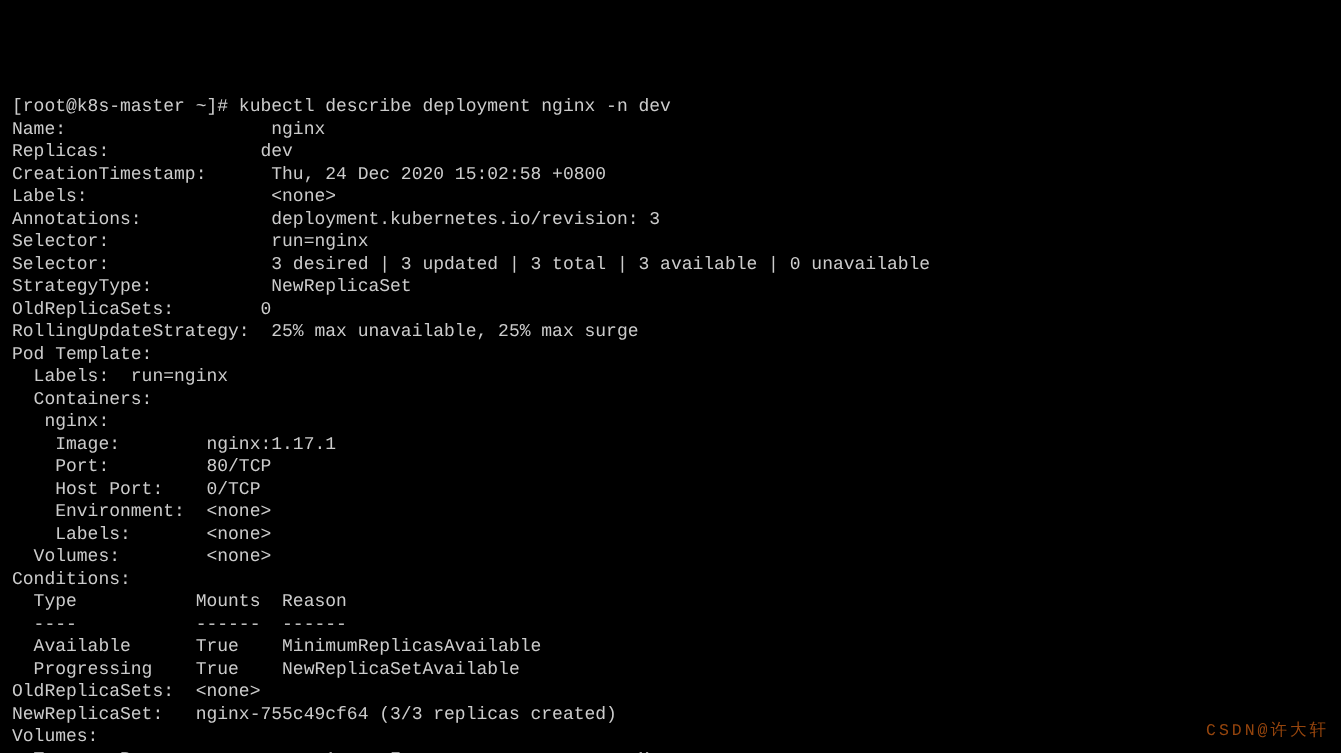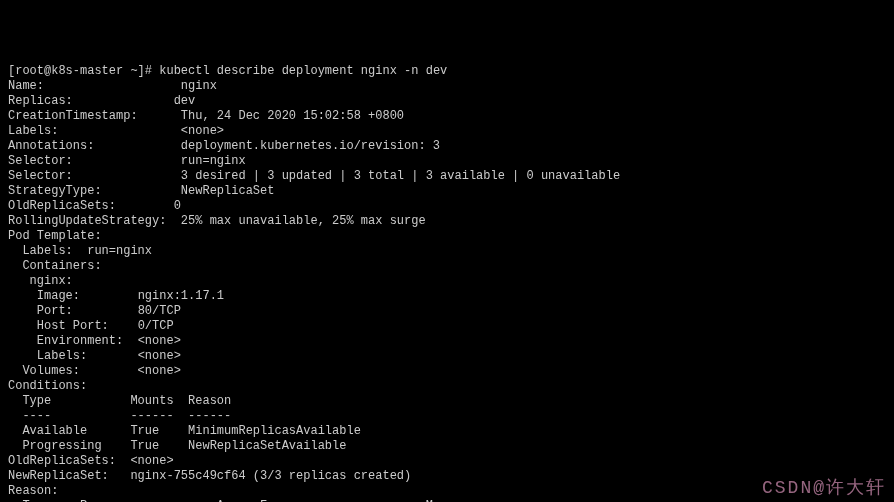--- a/index.html
+++ b/index.html
@@ -14,22 +14,22 @@
     height: 502px;
     box-sizing: border-box;
     white-space: pre;
     position: relative;
   }
   .term { white-space: pre; }
   .watermark {
     position: absolute;
     bottom: 6px;
     right: 8px;
-    color: #f9a8d4;
-    font-size: 18px;
+    color: #f97316;
+    font-size: 11px;
     opacity: 0.6;
     letter-spacing: 2px;
   }
 </style>
 </head>
 <body>
 
 
 
 <div class="term"><span>[root@k8s-master ~]# </span><span>kubectl describe deployment nginx -n dev</span>
@@ -53,21 +53,21 @@
 <span>    Environment:  </span><span>&lt;none&gt;</span>
 <span>    Labels:       </span><span>&lt;none&gt;</span>
 <span>  Volumes:        &lt;none&gt;</span>
 <span>Conditions:</span>
 <span>  Type           Mounts  Reason</span>
 <span>  ----           ------  ------</span>
 <span>  Available      True    MinimumReplicasAvailable</span>
 <span>  Progressing    True    NewReplicaSetAvailable</span>
 <span>OldReplicaSets:  &lt;none&gt;</span>
 <span>NewReplicaSet:   nginx-755c49cf64 (3/3 replicas created)</span>
-<span>Reason:</span>
+<span>Volumes:</span>
 <span>  Type    Reason             Age   From                   Message</span>
 
 
 </div>
 
 <div class="watermark">CSDN@许大轩</div>
 
 
 
 

